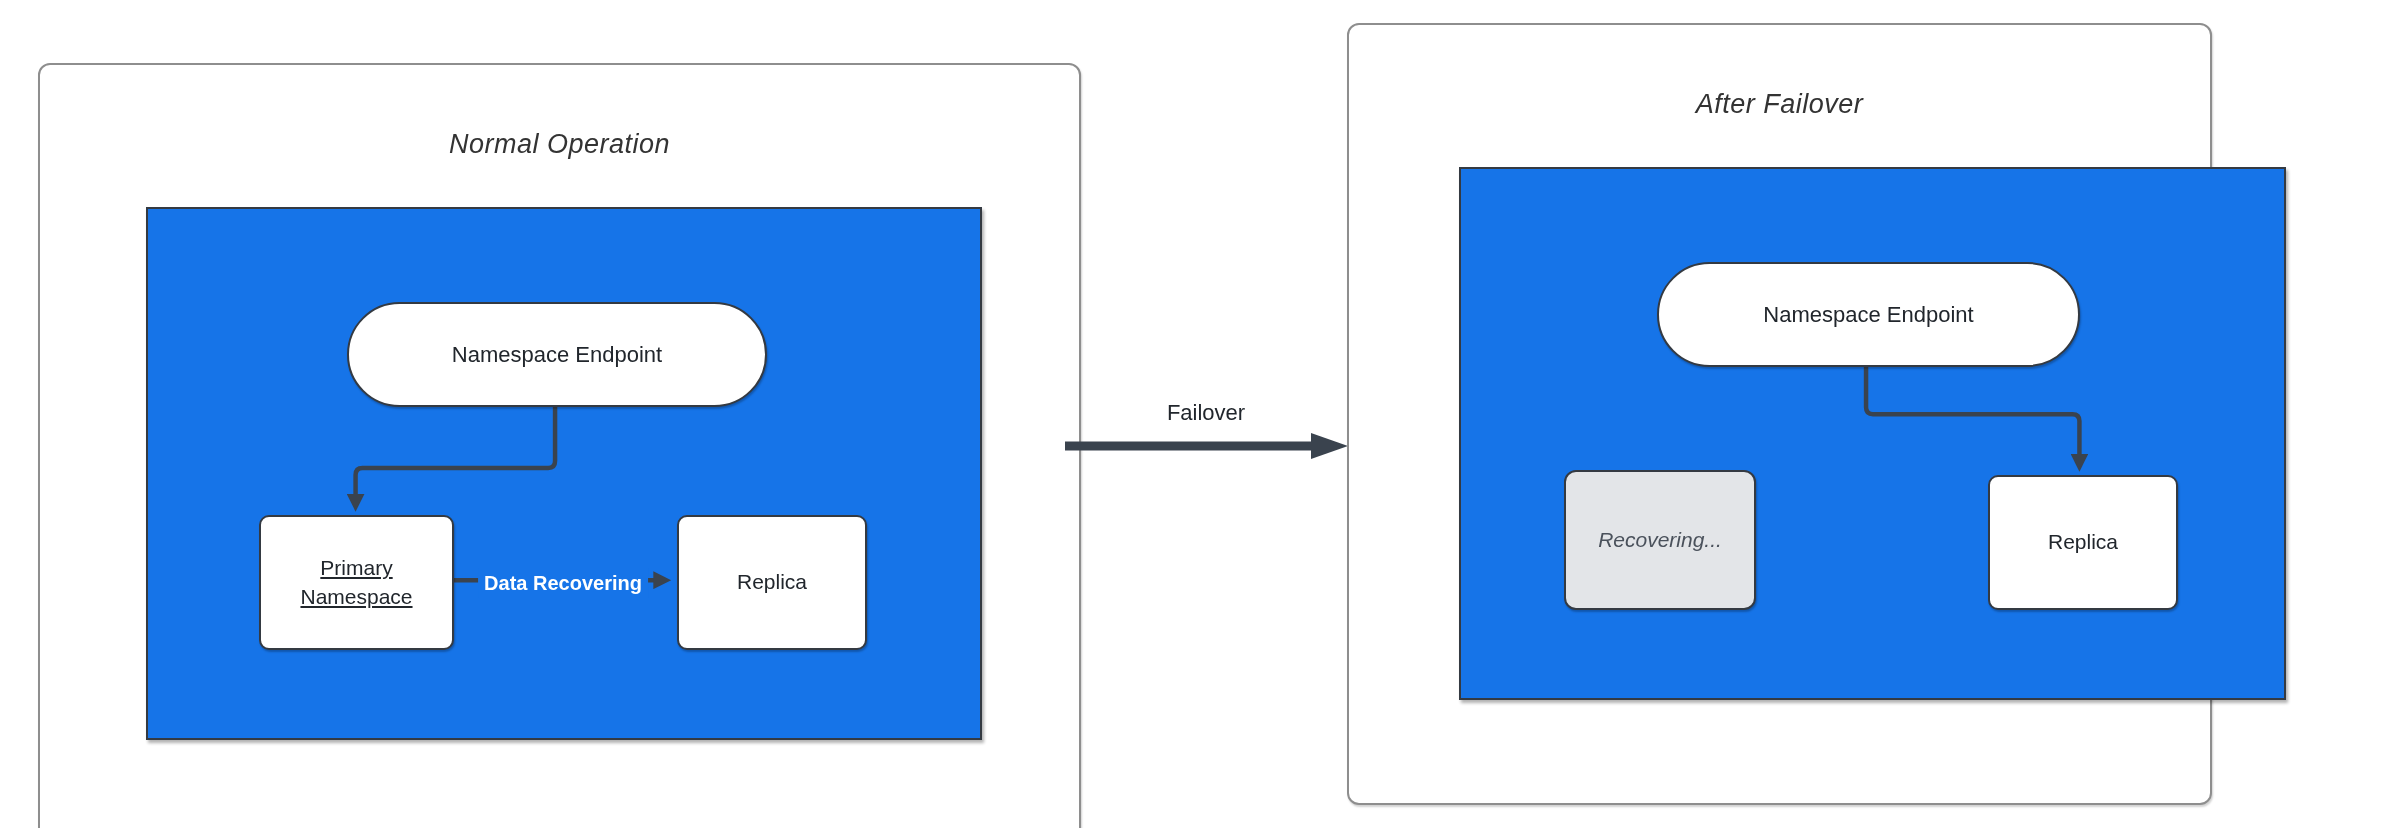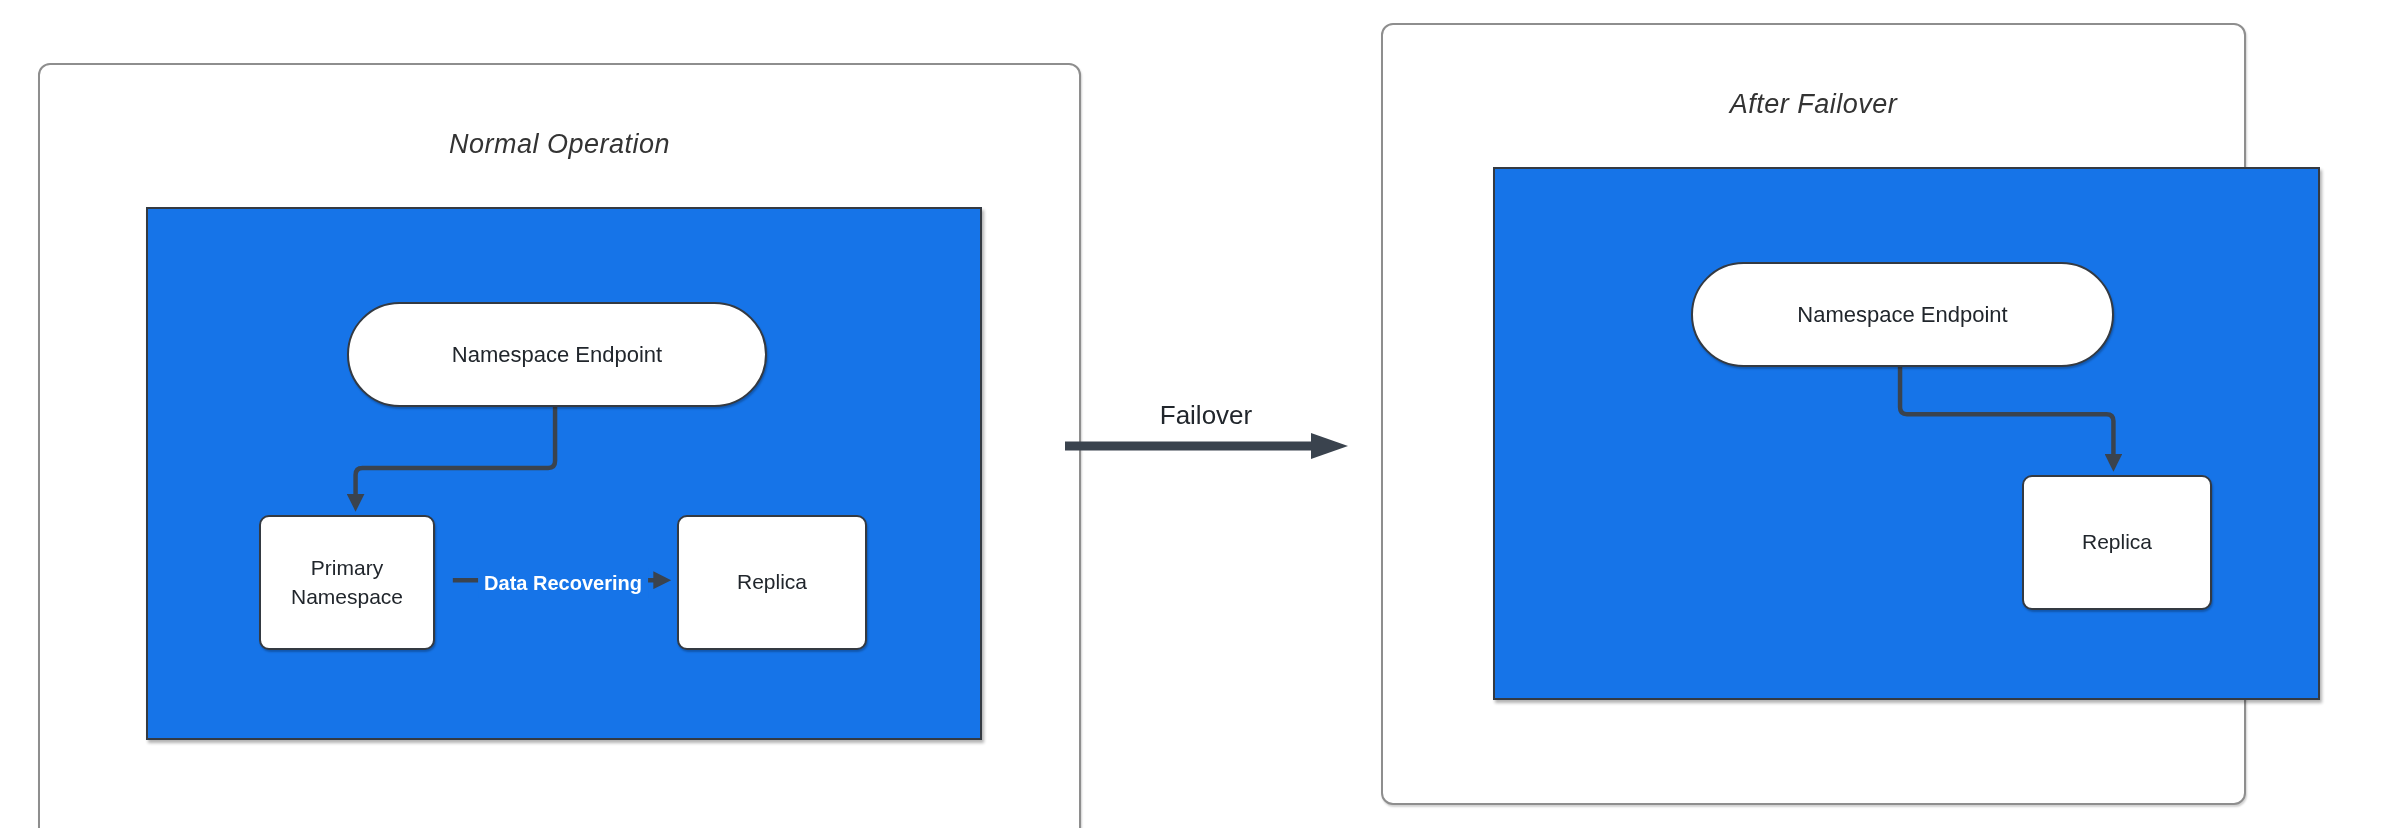--- a/index.html
+++ b/index.html
@@ -17,21 +17,21 @@
   html,body{background:#ffffff;}
   body{font-family:"Liberation Sans","DejaVu Sans",sans-serif;color:var(--node-text);}
   .canvas{position:relative;width:2407px;height:828px;background:#ffffff;overflow:hidden;}
 
   .panel{
     position:absolute;top:23px;width:1043px;height:782px;
     background:#ffffff;border:2px solid var(--panel-border);border-radius:12px;
     box-shadow:1px 2px 2px rgba(0,0,0,0.18);
   }
   .panel.left{left:38px;margin-top:40px;}
-  .panel.right{left:1381px;width:865px;}
+  .panel.right{left:1347px;width:865px;}
 
   .panel-title{
     position:absolute;top:64px;left:0;right:0;text-align:center;
     font-size:27px;font-style:italic;color:var(--title-text);letter-spacing:0.5px;
   }
 
   .cluster{
     position:absolute;top:142px;height:533px;
     background:var(--container-blue);
     border:2px solid var(--node-border);border-radius:0;
@@ -47,38 +47,38 @@
     background:#ffffff;border:2.5px solid var(--node-border);
     font-size:21px;color:var(--node-text);text-align:center;line-height:1.35;
     box-shadow:1px 2px 2px rgba(0,0,0,0.25);
   }
   .node.pill{border-radius:54px;font-size:22px;}
   .node.rect{border-radius:10px;padding:0 30px;}
 
   .panel.left  .node.pill{left:199px;top:93px;width:420px;height:105px;}
   .panel.right .node.pill{left:196px;top:93px;width:423px;height:105px;}
 
-  .node.primary {left:111px;top:306px;width:176px;height:135px;}
+  .node.primary {left:111px;top:306px;width:195px;height:135px;text-decoration:underline;}
   .node.replica-l{left:529px;top:306px;width:190px;height:135px;}
   .node.recovering{
     left:103px;top:301px;width:192px;height:140px;
     background:var(--recovering-fill);color:var(--recovering-text);
     font-style:italic;border-radius:12px;
   }
   .node.replica-r{left:527px;top:306px;width:190px;height:135px;}
 
   .edge-label{
     position:absolute;left:415px;top:374px;transform:translate(-50%,-50%);
     background:var(--container-blue);color:var(--edge-label-text);
     font-weight:700;font-size:20px;padding:3px 6px;white-space:nowrap;
   }
 
   .failover-label{
     position:absolute;left:1065px;top:400px;width:282px;text-align:center;
-    font-size:26px;color:var(--node-text);
+    font-size:22px;color:var(--node-text);
   }
   .failover-arrow{position:absolute;left:1065px;top:430px;}
 </style>
 </head>
 <body>
 
 <div class="canvas">
 
   <div class="panel left">
     <div class="panel-title">Normal Operation</div>
@@ -123,19 +123,22 @@
           <marker id="arrowR" markerUnits="userSpaceOnUse" markerWidth="20" markerHeight="18" refX="2" refY="9" orient="auto">
             <path d="M0,0 L18,9 L0,18 Z" fill="var(--edge-dark,#3A434E)"></path>
           </marker>
         </defs>
         <path d="M407,198 L407,240 Q407,247 414,247 L615,247 Q622,247 622,254 L622,289" fill="none" stroke="var(--edge-dark,#3A434E)" stroke-width="4.5" marker-end="url(#arrowR)"></path>
       </svg>
 
       <div class="node pill">
         <span>Namespace Endpoint</span>
       </div>
+      <div class="node rect recovering">
+        <span>Recovering...</span>
+      </div>
       <div class="node rect replica-r">
         <span>Replica</span>
       </div>
     </div>
   </div>
 
 </div>
 
 </body></html>

